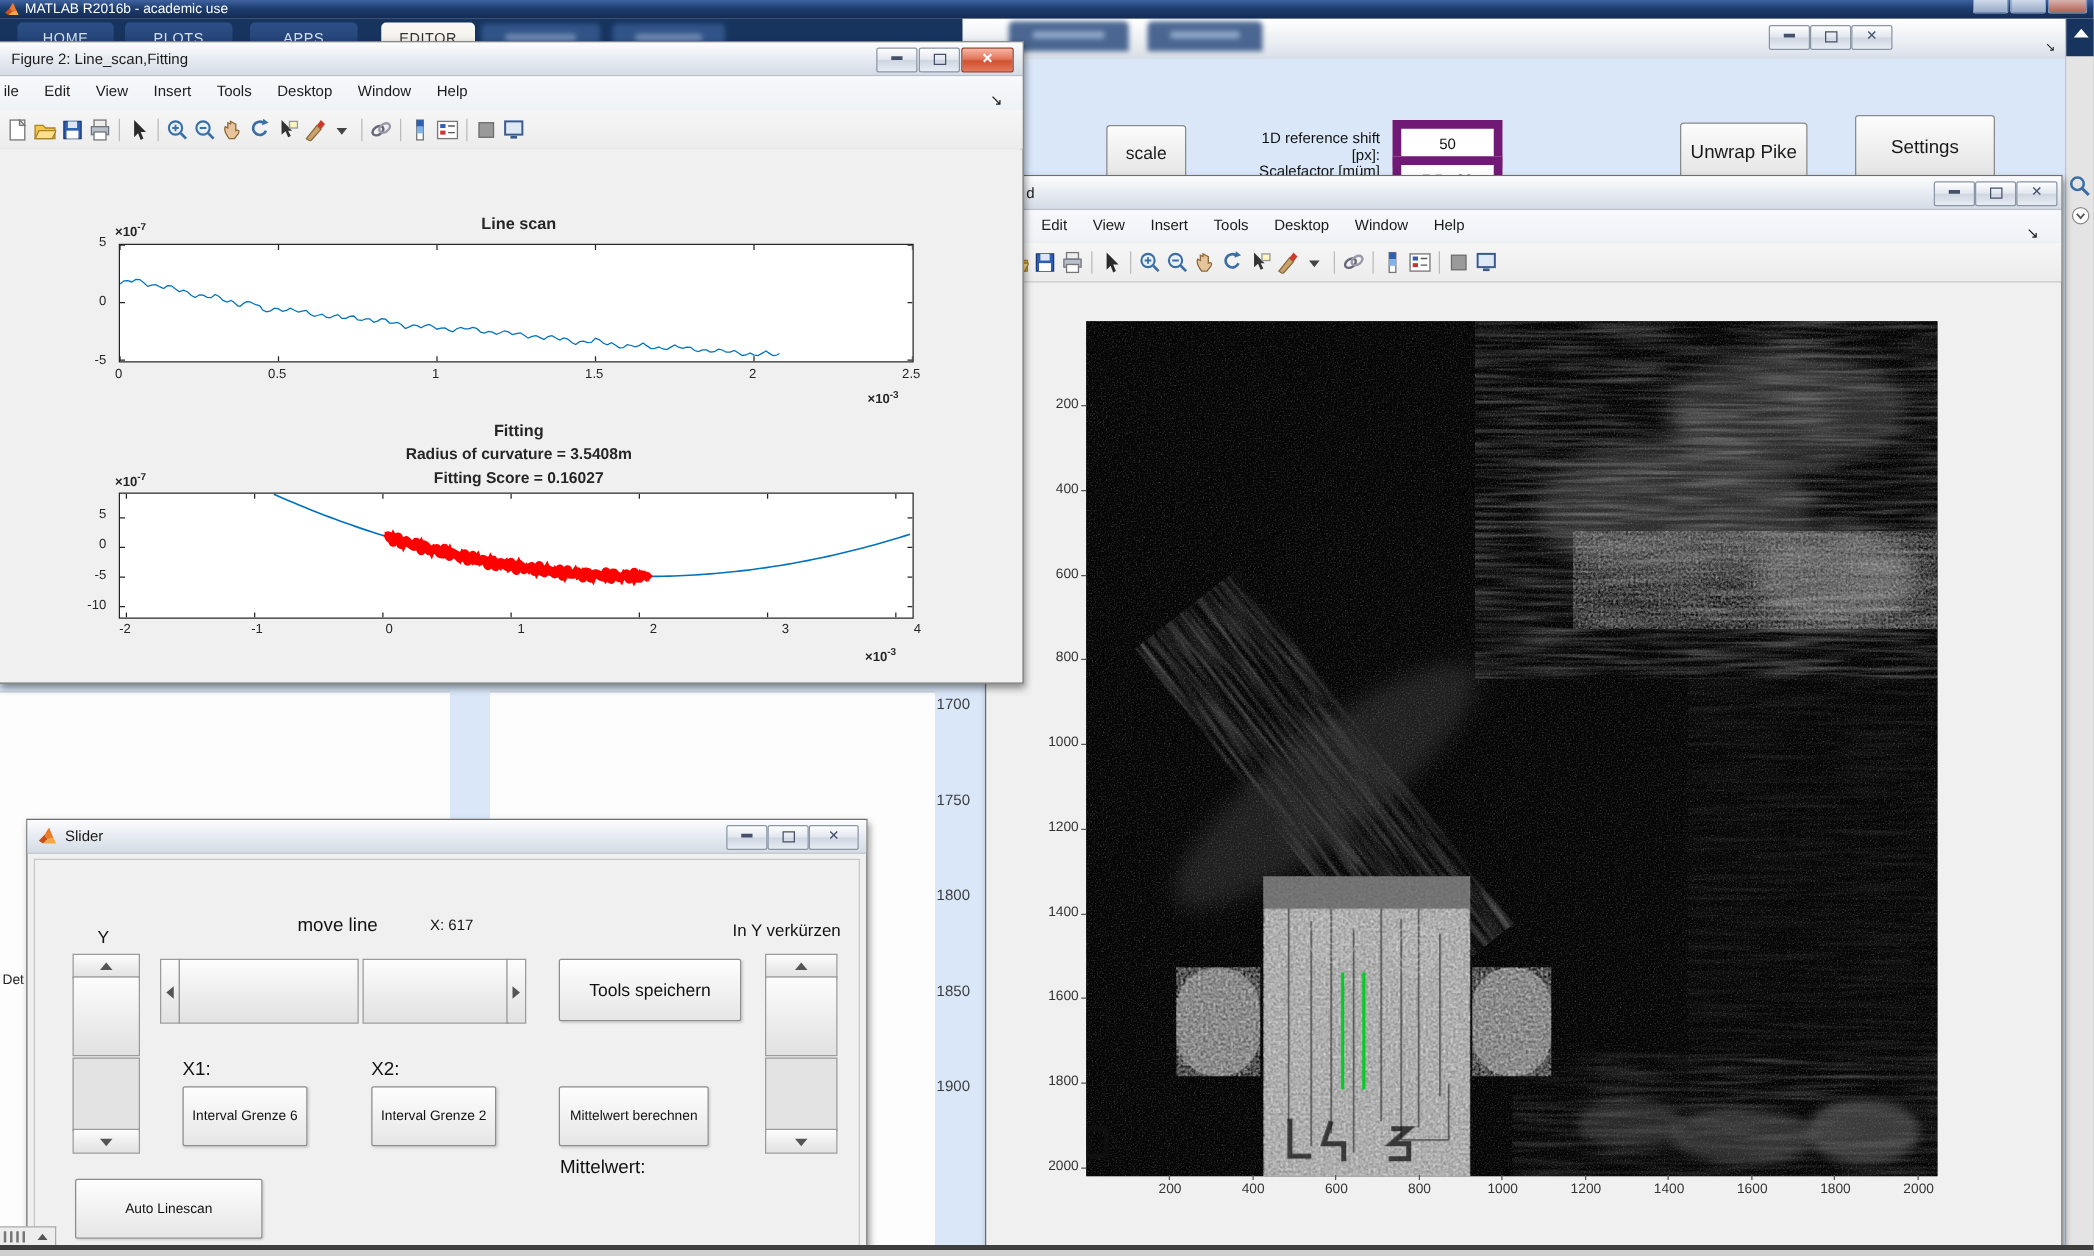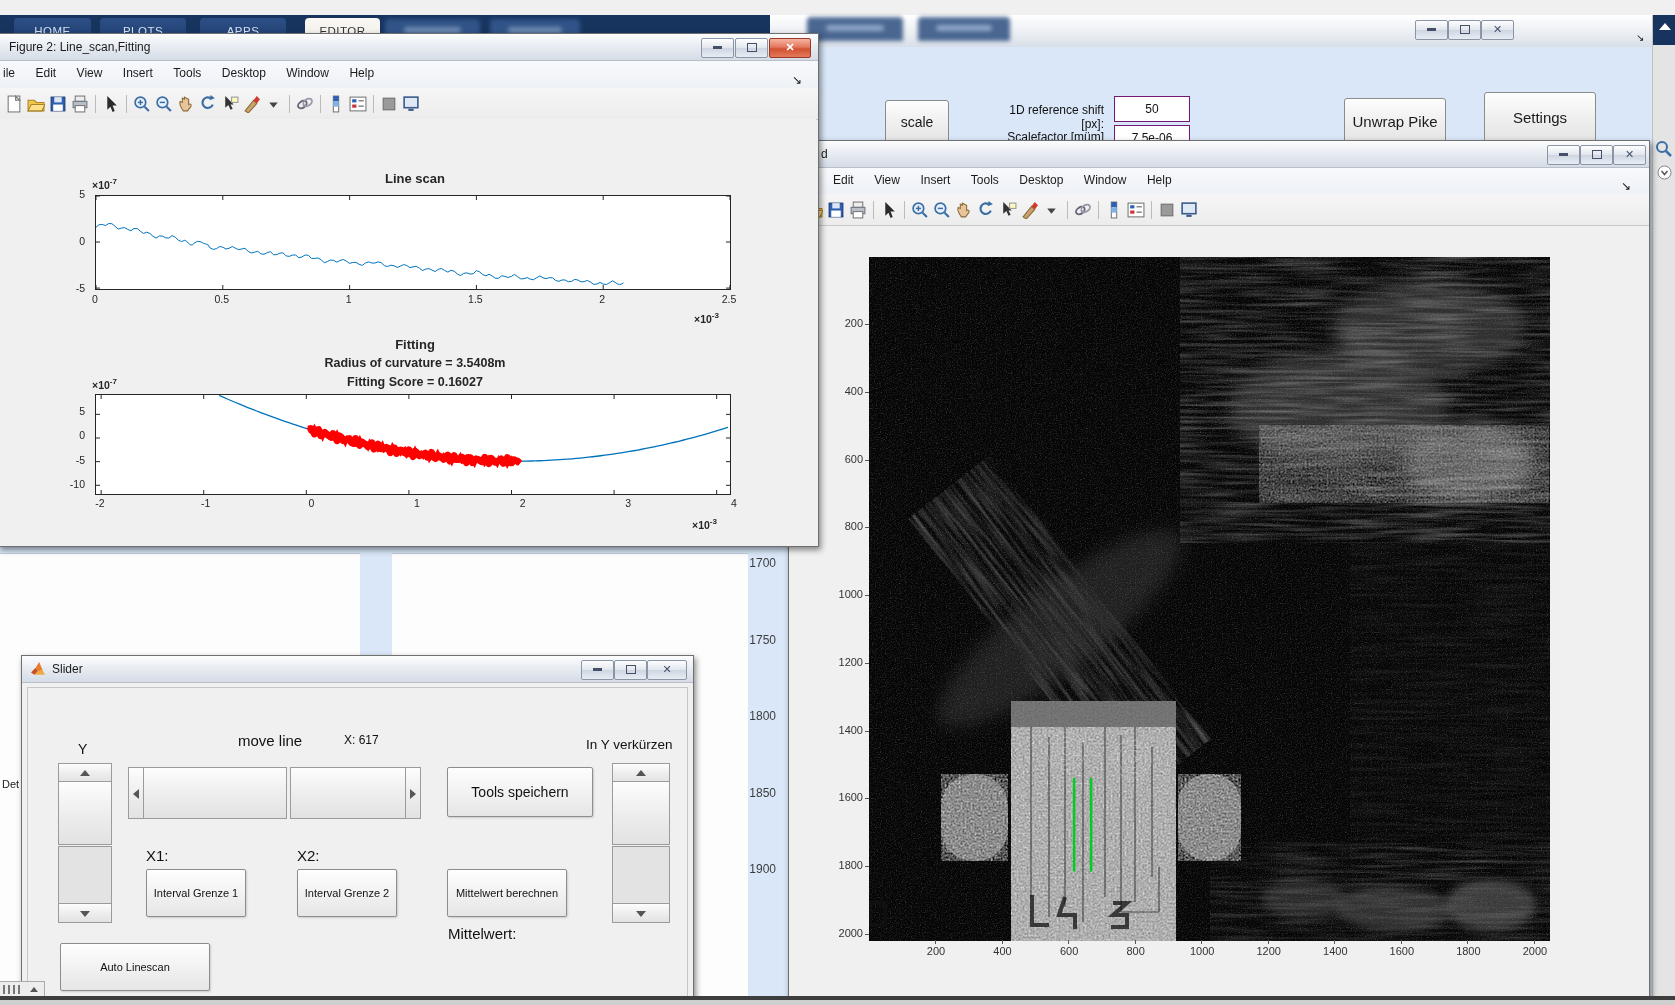--- a/index.html
+++ b/index.html
@@ -44,21 +44,21 @@
   .exp{position:absolute;font-size:10.5px;color:#262626;font-weight:bold;}
   .ylabs{position:absolute;display:flex;flex-direction:column;justify-content:space-between;text-align:right;}
   .xlabs{position:absolute;display:flex;justify-content:space-between;}
   .xlabs span{width:50px;text-align:center;}
   
   .guiTopBand{left:770px;top:15px;width:882px;height:32px;
     background:linear-gradient(#ffffff,#e6eaf0 70%,#d8dee8);border-bottom:1px solid #b9c2cf;}
   .guiBlue{left:787px;top:47px;width:865px;height:950px;background:#d9e7f8;border-left:1px solid #9ab0cc;}
   .mbtn{position:absolute;border:1px solid #8b8b8b;border-radius:3px;color:#1a1a1a;text-align:center;
     background:linear-gradient(#fdfdfd,#f1f1f1 45%,#e4e4e4);box-shadow:inset 0 1px 0 #fff;}
-  .minput{position:absolute;background:#fff;border:1px solid #701a75;text-align:center;font-size:12px;color:#111;}
+  .minput{position:absolute;background:#fff;border:7px solid #701a75;text-align:center;font-size:12px;color:#111;}
   .glabel{position:absolute;font-size:12px;color:#111;}
   
   .leftBlue{left:0;top:545px;width:788px;height:452px;background:#d9e7f8;}
   .wpanel{position:absolute;background:#fdfdfd;border-top:1px solid #c3cedd;}
   .bgnum{position:absolute;display:flex;flex-direction:column;justify-content:space-between;text-align:right;}
   .bgnum span{font-size:12px;color:#3c3c3c;padding-right:6px;}
   
   .rightCol{left:1652px;top:15px;width:23px;height:982px;background:#e4e4e4;border-left:1px solid #c2c2c2;}
   
   .imgbox{position:absolute;background:#000;}
@@ -74,20 +74,31 @@
   .slbl{position:absolute;color:#111;}
   
   .botline{left:0;top:996px;width:1675px;height:4px;background:#3e3e3e;}
   .botpad{left:0;top:1000px;width:1675px;height:5px;background:#cfcfcf;}
 </style>
 </head>
 <body>
 
 <div id="screen">
 
+  <div class="abs mlTitle">
+    <svg class="mlIcon" viewBox="0 0 12 12">
+      <polygon points="0,9 4,5 6,8 3,11" fill="#c94f1d"></polygon>
+        <polygon points="4,5 7,0 10,7 6,8" fill="#e97b2a"></polygon>
+        <polygon points="6,8 10,7 12,11 3,11" fill="#f4a841"></polygon>
+    </svg>
+    <span class="t">MATLAB R2016b - academic use</span>
+    <span class="mlCap" style="left:1578px"></span>
+    <span class="mlCap" style="left:1608px"></span>
+    <span class="mlCap" style="left:1638px;width:30px;background:linear-gradient(#f3c1b4,#cf6a52)"></span>
+  </div>
 
   <div class="abs toolstrip">
     <span class="rtab" style="left:14px;width:77px">HOME</span>
     <span class="rtab" style="left:100px;width:86px">PLOTS</span>
     <span class="rtab" style="left:200px;width:86px">APPS</span>
     <span class="rtab sel" style="left:305px;width:75px">EDITOR</span>
     <span class="blurTab" style="left:385px;width:95px">
         <i></i>
       </span>
     <span class="blurTab" style="left:490px;width:90px">
@@ -606,21 +617,21 @@
         <div class="sc-btn" style="left:584px;top:93px;width:56px;height:62px"></div>
         <div class="sc-btn" style="left:584px;top:158px;width:56px;height:57px;background:#e3e3e3"></div>
         <div class="sc-btn" style="left:584px;top:215px;width:56px;height:18px">
           <span class="tri" style="left:23px;top:7px;border-left:5px solid transparent;border-right:5px solid transparent;border-top:6px solid #555"></span>
           </div>
       </div>
 
       <span class="slbl" style="left:118px;top:159px;font-size:15px">X1:</span>
       <span class="slbl" style="left:269px;top:159px;font-size:15px">X2:</span>
 
-      <button class="gbtn" style="left:118px;top:181px;width:100px;height:48px;font-size:11px">Interval Grenze 1</button>
+      <button class="gbtn" style="left:118px;top:181px;width:100px;height:48px;font-size:11px">Interval Grenze 6</button>
       <button class="gbtn" style="left:269px;top:181px;width:100px;height:48px;font-size:11px">Interval Grenze 2</button>
       <button class="gbtn" style="left:419px;top:181px;width:120px;height:48px;font-size:11px">Mittelwert berechnen</button>
 
       <span class="slbl" style="left:420px;top:237px;font-size:15px">Mittelwert:</span>
 
       <button class="gbtn" style="left:32px;top:255px;width:150px;height:48px;font-size:11px">Auto Linescan</button>
     </div>
   </div>
 
   <div class="abs" style="left:0;top:981px;width:44px;height:16px;background:#ededed;border-top:1px solid #aaa;border-right:1px solid #aaa">

